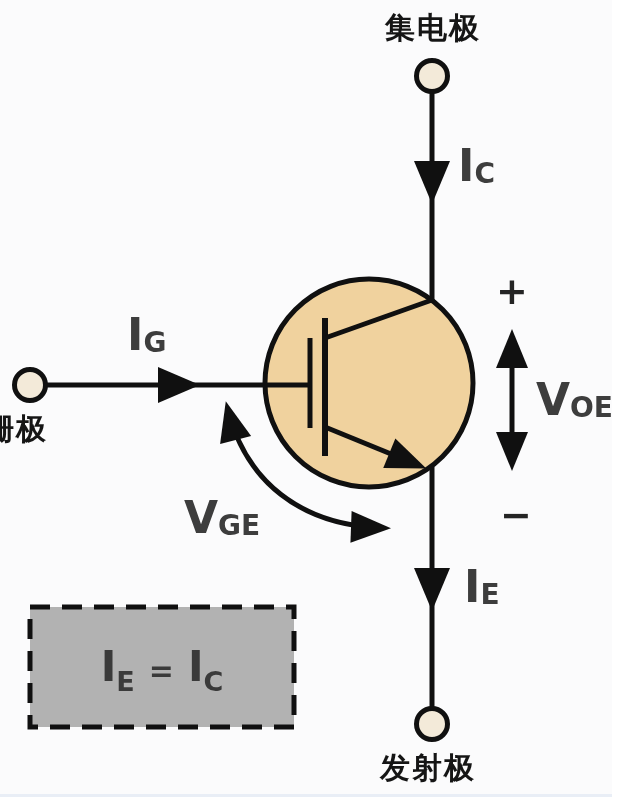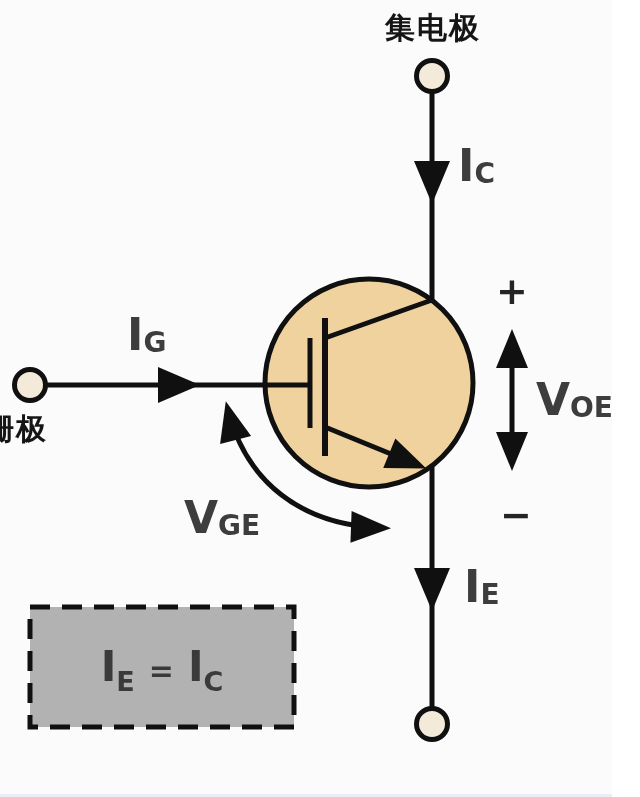--- a/index.html
+++ b/index.html
@@ -92,20 +92,21 @@
     <polygon points="496,368 528,368 512,329" fill="#101010"></polygon>
     <polygon points="496,432 528,432 512,471" fill="#101010"></polygon>
 
     <path d="M228,410 C246,481 300,525 382,528" fill="none" stroke="#101010" stroke-width="5" marker-start="url(#ah)" marker-end="url(#ah)"></path>
 
     <rect x="30" y="607" width="264" height="120" stroke="#101010" stroke-width="5" stroke-dasharray="20 12" fill="#b2b2b2"></rect>
   </svg>
 
   <div class="label cjk" style="left:385px; top:8px;">集电极</div>
   <div class="label cjk" style="left:-16px; top:409px;">栅极</div>
+  <div class="label cjk" style="left:380px; top:748px;">发射极</div>
 
   <div class="label sym" style="left:458px; top:144px;">
     <span class="main">I</span>
     <span class="sub">C</span>
   </div>
   <div class="label sym" style="left:127px; top:313px;">
     <span class="main">I</span>
     <span class="sub">G</span>
   </div>
   <div class="label sym" style="left:464px; top:565px;">

